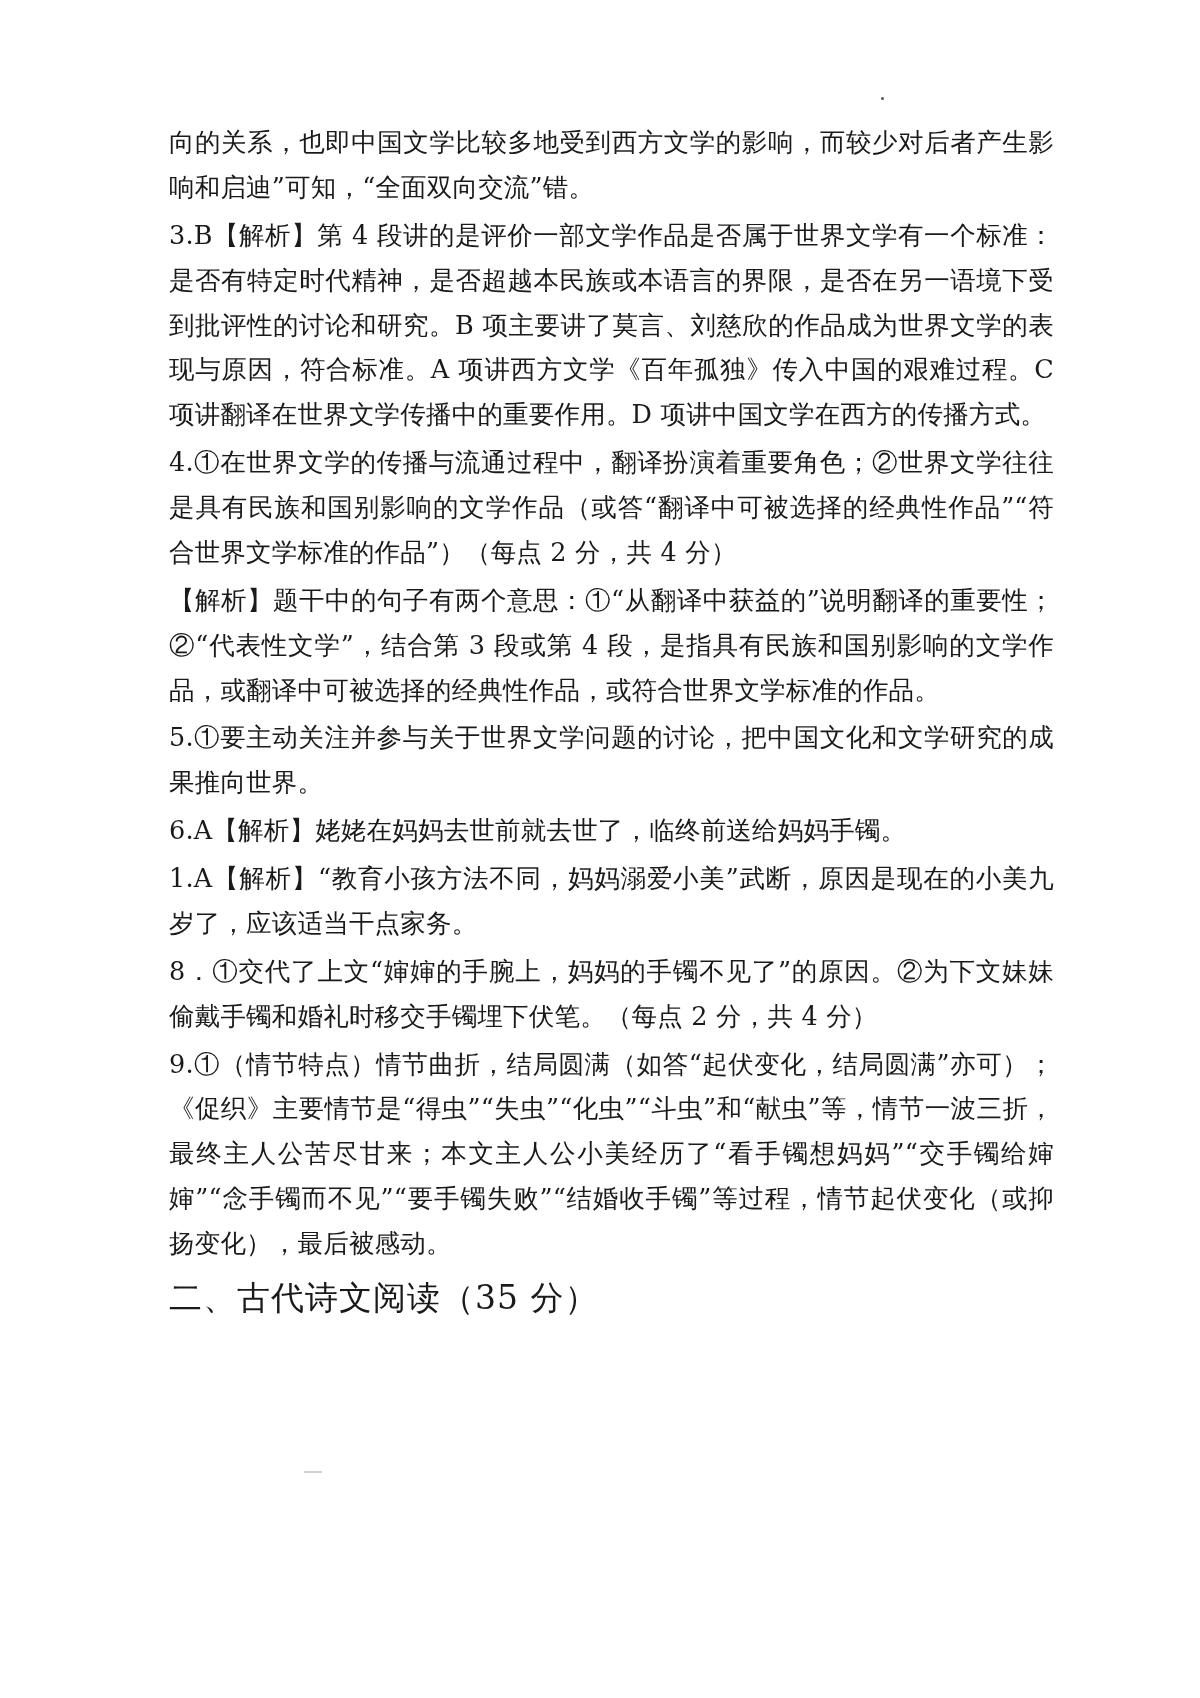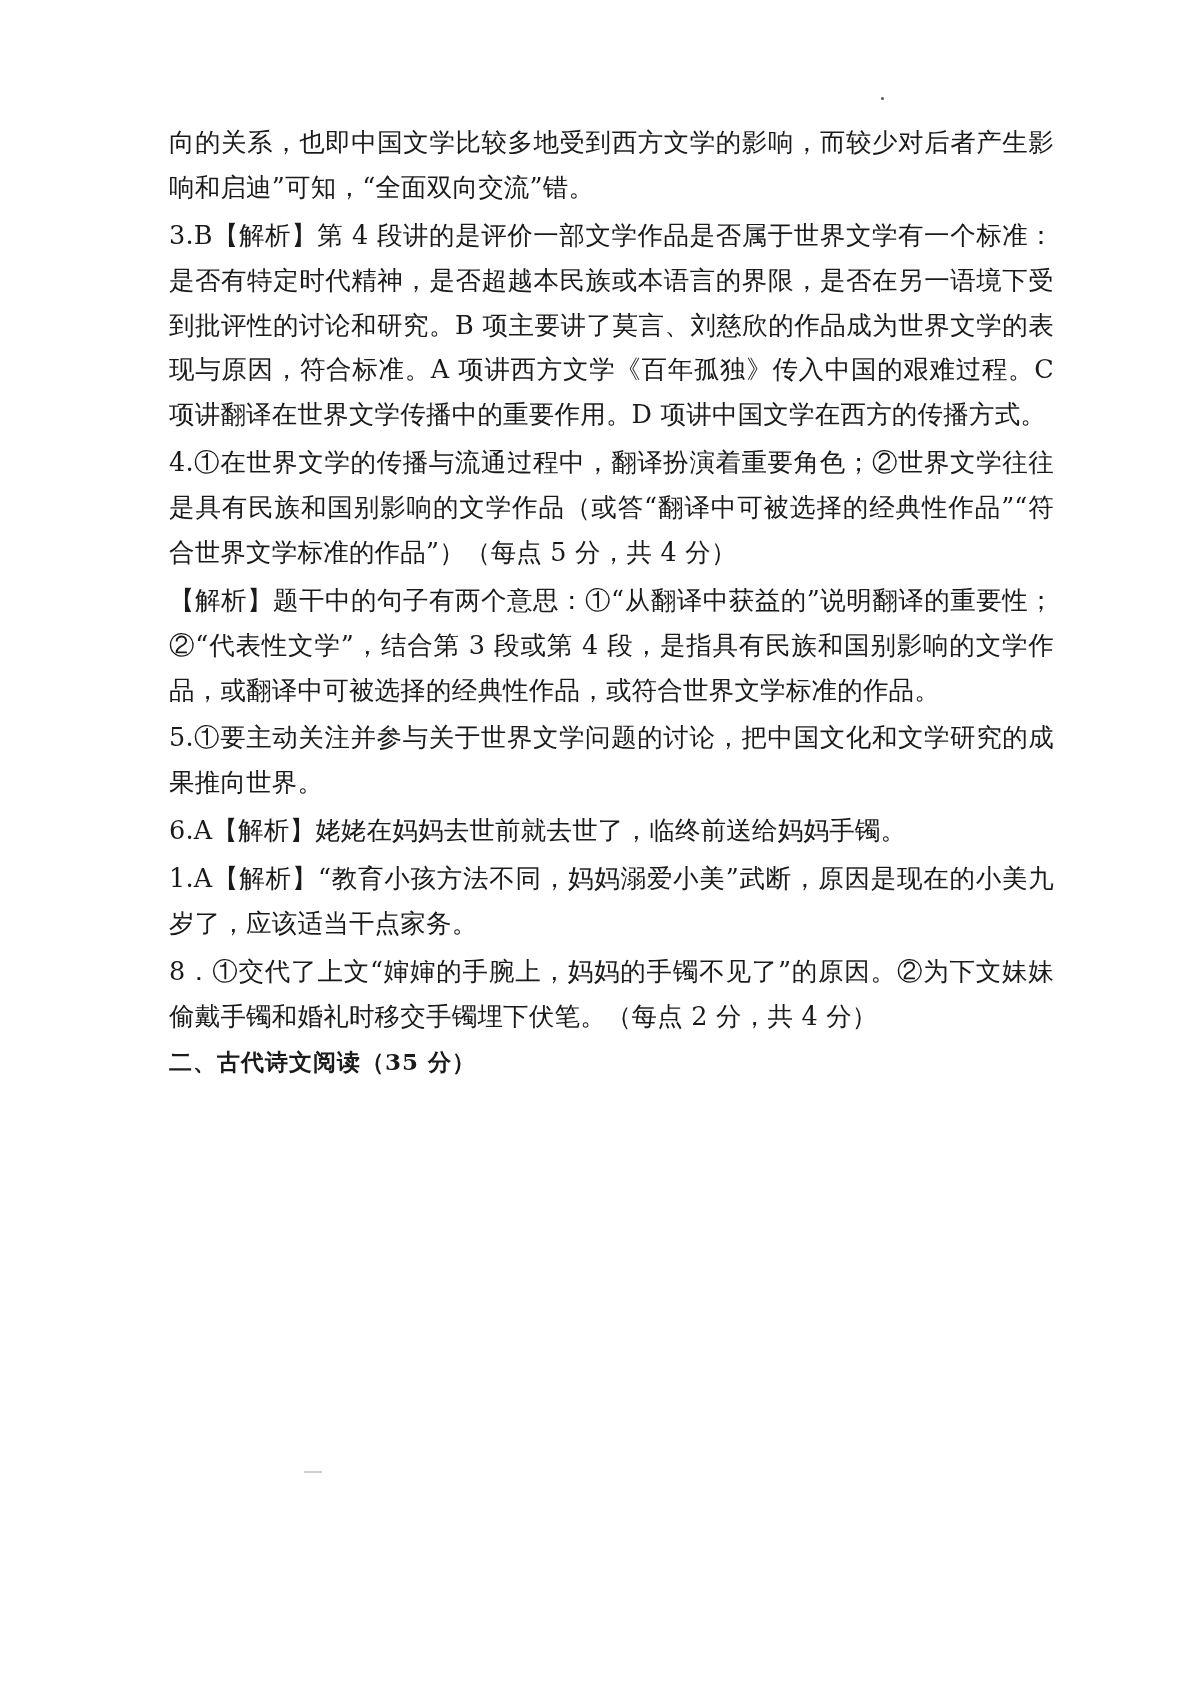--- a/index.html
+++ b/index.html
@@ -28,22 +28,22 @@
     line-height: 1.76;
     text-align: justify;
     text-justify: inter-ideograph;
     letter-spacing: 0.2px;
   }
   p.para {
     margin: 0 0 3px 0;
     text-indent: 0;
   }
   .section-title {
-    font-weight: bold;
-    font-size: 23px;
+    font-weight: normal;
+    font-size: 33px;
     margin-top: 14px;
     letter-spacing: 1px;
   }
   .dot-top {
     position: absolute;
     left: 877px;
     top: 97px;
     width: 3px;
     height: 3px;
     background: #555;
@@ -61,23 +61,24 @@
 </head>
 <body>
 
 <div class="page">
 
   <span class="dot-top"></span>
 
   <div class="doc-body">
     <p class="para">向的关系，也即中国文学比较多地受到西方文学的影响，而较少对后者产生影响和启迪”可知，“全面双向交流”错。</p>
     <p class="para">3.B【解析】第 4 段讲的是评价一部文学作品是否属于世界文学有一个标准：是否有特定时代精神，是否超越本民族或本语言的界限，是否在另一语境下受到批评性的讨论和研究。B 项主要讲了莫言、刘慈欣的作品成为世界文学的表现与原因，符合标准。A 项讲西方文学《百年孤独》传入中国的艰难过程。C 项讲翻译在世界文学传播中的重要作用。D 项讲中国文学在西方的传播方式。</p>
-    <p class="para">4.①在世界文学的传播与流通过程中，翻译扮演着重要角色；②世界文学往往是具有民族和国别影响的文学作品（或答“翻译中可被选择的经典性作品”“符合世界文学标准的作品”）（每点 5 分，共 4 分）</p>
+    <p class="para">4.①在世界文学的传播与流通过程中，翻译扮演着重要角色；②世界文学往往是具有民族和国别影响的文学作品（或答“翻译中可被选择的经典性作品”“符合世界文学标准的作品”）（每点 2 分，共 4 分）</p>
     <p class="para">【解析】题干中的句子有两个意思：①“从翻译中获益的”说明翻译的重要性；②“代表性文学”，结合第 3 段或第 4 段，是指具有民族和国别影响的文学作品，或翻译中可被选择的经典性作品，或符合世界文学标准的作品。</p>
     <p class="para">5.①要主动关注并参与关于世界文学问题的讨论，把中国文化和文学研究的成果推向世界。</p>
     <p class="para">6.A【解析】姥姥在妈妈去世前就去世了，临终前送给妈妈手镯。</p>
     <p class="para">1.A【解析】“教育小孩方法不同，妈妈溺爱小美”武断，原因是现在的小美九岁了，应该适当干点家务。</p>
     <p class="para">8．①交代了上文“婶婶的手腕上，妈妈的手镯不见了”的原因。②为下文妹妹偷戴手镯和婚礼时移交手镯埋下伏笔。（每点 2 分，共 4 分）</p>
+    <p class="para">9.①（情节特点）情节曲折，结局圆满（如答“起伏变化，结局圆满”亦可）；《促织》主要情节是“得虫”“失虫”“化虫”“斗虫”和“献虫”等，情节一波三折，最终主人公苦尽甘来；本文主人公小美经历了“看手镯想妈妈”“交手镯给婶婶”“念手镯而不见”“要手镯失败”“结婚收手镯”等过程，情节起伏变化（或抑扬变化），最后被感动。</p>
     <p class="para section-title">二、古代诗文阅读（35 分）</p>
   </div>
 
   <span class="dot-bottom"></span>
 </div>
 
 </body></html>

